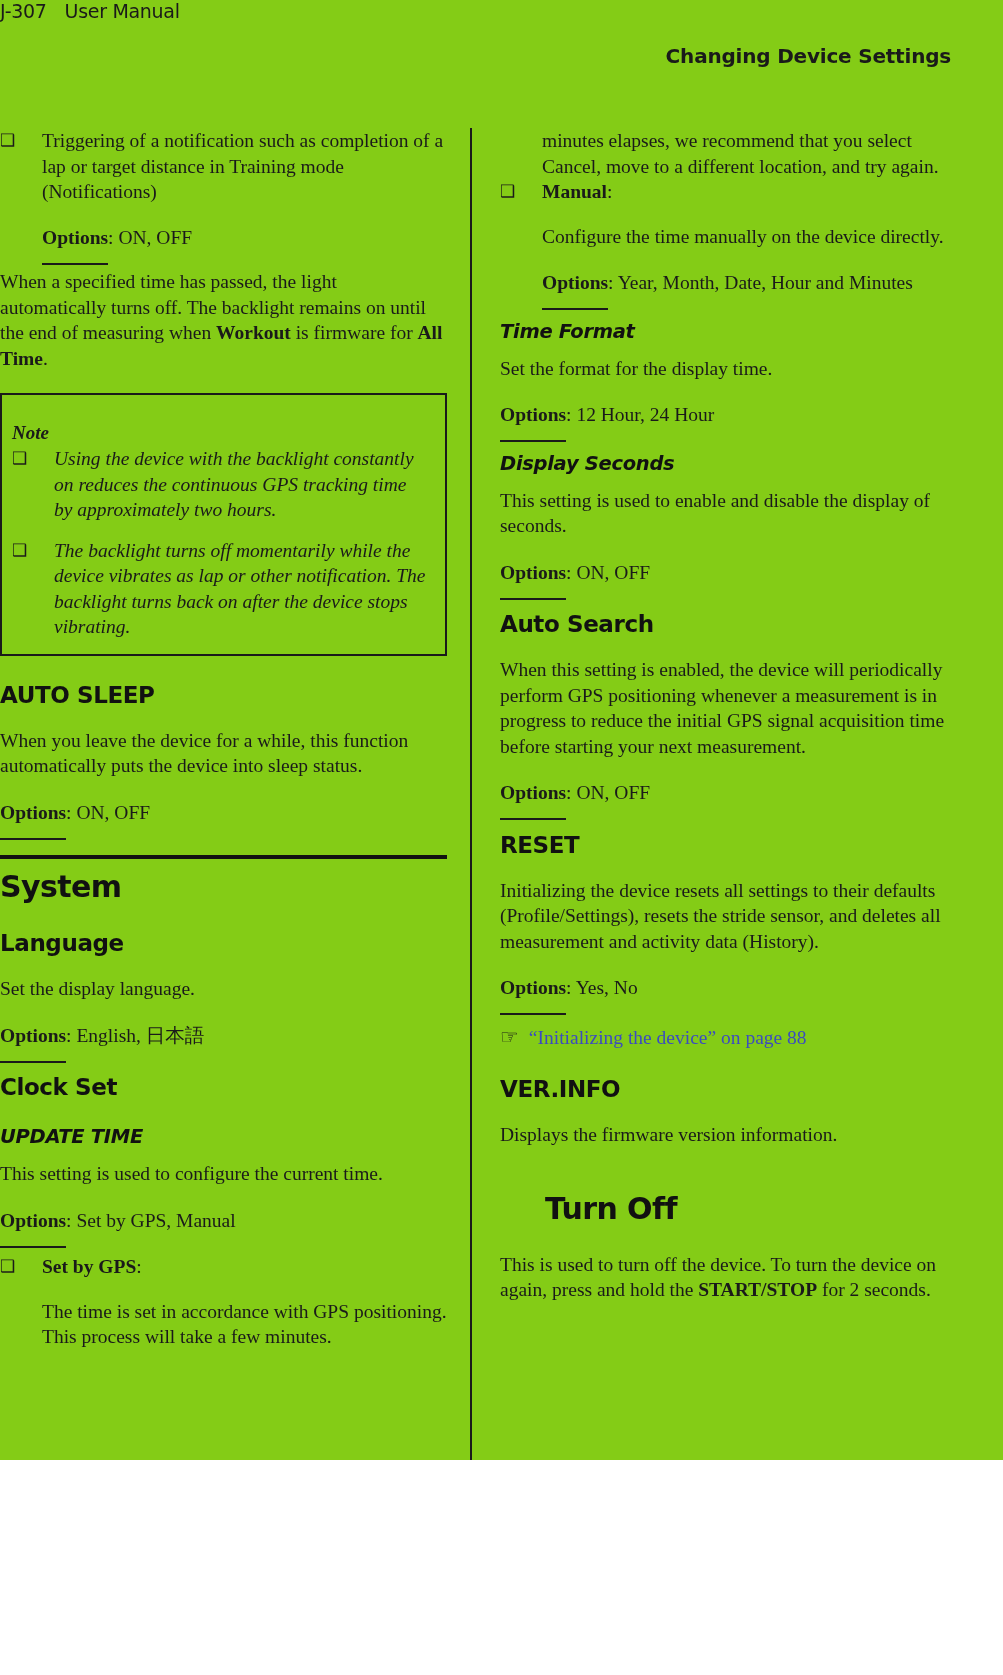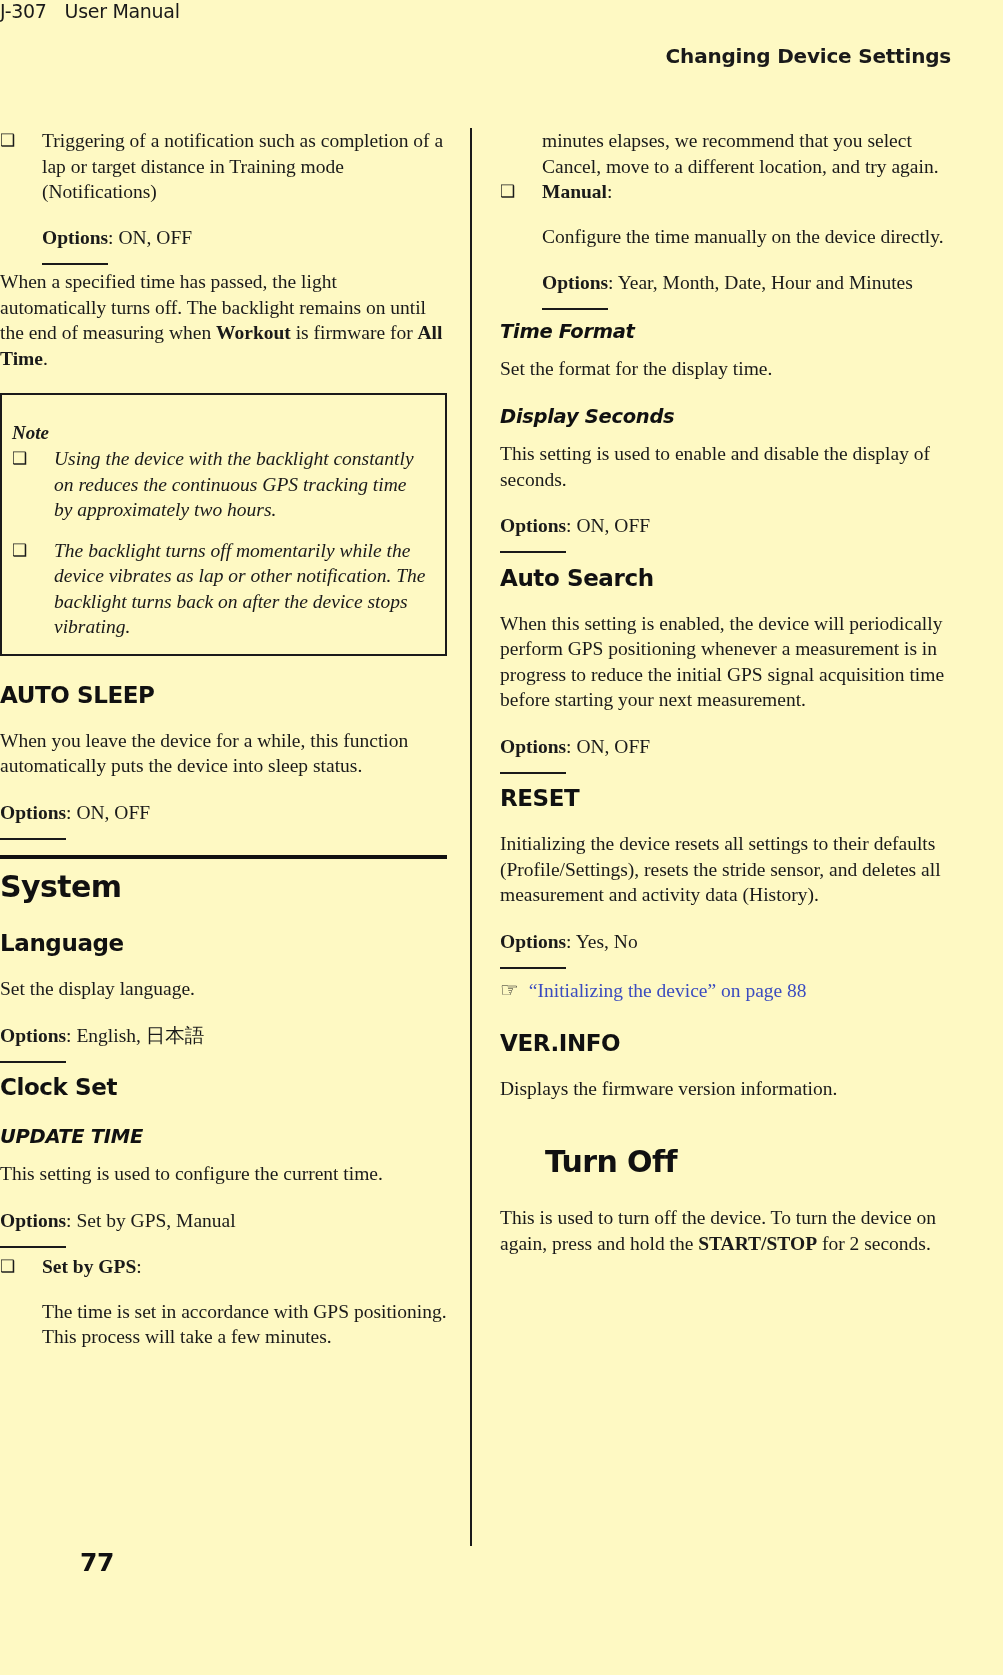--- a/index.html
+++ b/index.html
@@ -3,22 +3,22 @@
 <meta charset="utf-8">
 <style>
   html, body {
     margin: 0;
     padding: 0;
     background: #ffffff;
   }
   .page {
     position: relative;
     width: 1003px;
-    height: 1675px;
-    background: #fef9c3;
+    height: 1460px;
+    background: #84cc16;
     font-family: "Liberation Serif", "DejaVu Serif", serif;
     color: #1a1a1a;
     overflow: hidden;
     box-sizing: border-box;
   }
 
   
   .running-head {
     position: absolute;
     top: 0px;
@@ -274,20 +274,21 @@
         </div>
       </div>
 
       <div class="indent-body">
         <p>Configure the time manually on the device directly.</p>
         <p class="opt-line"><span class="opt-label">Options</span><span>: Year, Month, Date, Hour and Minutes</span></p>
       </div>
 
       <div class="h3">Time Format</div>
       <p>Set the format for the display time.</p>
+      <p class="opt-line"><span class="opt-label">Options</span><span>: 12 Hour, 24 Hour</span></p>
 
       <div class="h3">Display Seconds</div>
       <p>This setting is used to enable and disable the display of seconds.</p>
       <p class="opt-line"><span class="opt-label">Options</span><span>: ON, OFF</span></p>
 
       <div class="h2">Auto Search</div>
       <p>When this setting is enabled, the device will periodically perform GPS positioning whenever a measurement is in progress to reduce the initial GPS signal acquisition time before starting your next measurement.</p>
       <p class="opt-line"><span class="opt-label">Options</span><span>: ON, OFF</span></p>
 
       <div class="h2">RESET</div>

